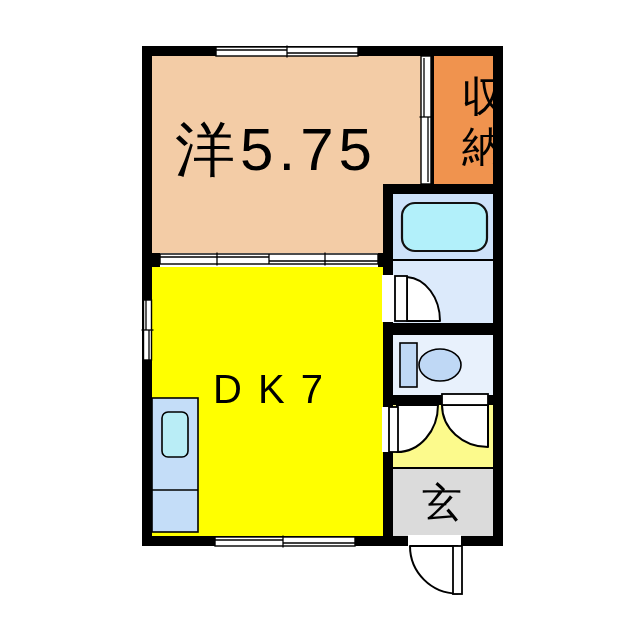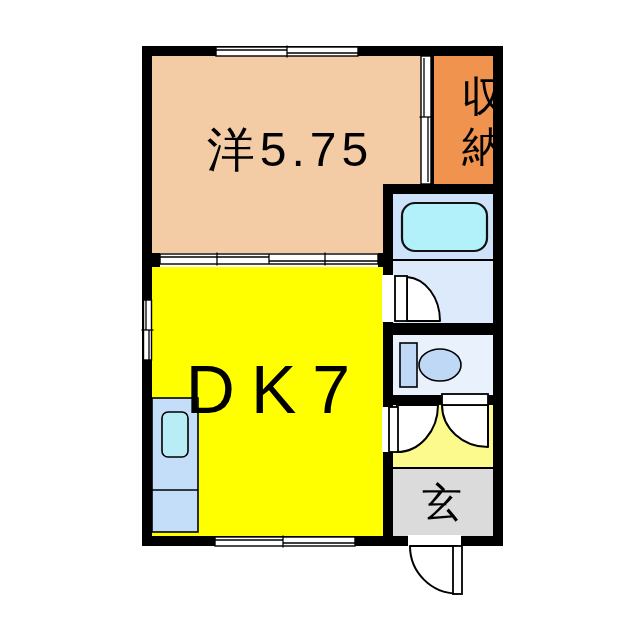--- a/index.html
+++ b/index.html
@@ -1,21 +1,21 @@
 <!DOCTYPE html>
 <html style="--room-western: #F3CCA6; --room-storage: #F0934E; --room-dk: #FFFF00; --room-entrance: #DBDBDB; --room-bath: #CEE2FA; --room-washroom: #DCEAFB; --room-toilet: #E8F1FC; --room-hallway: #FCFA8C; --fx-bathtub: #B2F0FA; --fx-toilet: #BFD8F5; --fx-counter: #C4DDF8; --fx-sink: #B9EDF6; --wall: #000000;"><head>
 <meta charset="utf-8">
 <style>
   html,body{margin:0;padding:0;background:#ffffff;width:640px;height:640px;
     font-family:"Liberation Sans","DejaVu Sans",sans-serif;}
   #plan{position:relative;width:640px;height:640px;background:#ffffff;overflow:hidden;}
   #plan svg{position:absolute;left:0;top:0;}
   .lbl{position:absolute;color:#000;text-align:center;white-space:nowrap;}
-  .lbl-yo{left:158px;top:116px;width:264px;font-size:48px;line-height:68px;letter-spacing:5px;font-weight:500;}
-  .lbl-dk{left:176px;top:356px;width:200px;font-size:68px;line-height:66px;letter-spacing:16px;font-weight:500;}
+  .lbl-yo{left:144px;top:116px;width:264px;font-size:60px;line-height:68px;letter-spacing:5px;font-weight:500;}
+  .lbl-dk{left:176px;top:356px;width:200px;font-size:40px;line-height:66px;letter-spacing:16px;font-weight:500;}
   .lbl-storage{left:440px;top:72px;width:46px;font-size:42px;line-height:50px;font-weight:500;white-space:normal;word-break:break-all;margin-left:20px;}
   .lbl-genkan{left:415px;top:481px;width:54px;font-size:40px;line-height:42px;font-weight:500;}
   
   .room-western{fill:var(--room-western,#F3CCA6);}
   .room-storage{fill:var(--room-storage,#F0934E);}
   .room-dk{fill:var(--room-dk,#FFFF00);}
   .room-bath{fill:var(--room-bath,#CEE2FA);}
   .room-washroom{fill:var(--room-washroom,#DCEAFB);}
   .room-toilet{fill:var(--room-toilet,#E8F1FC);}
   .room-hallway{fill:var(--room-hallway,#FCFA8C);}

